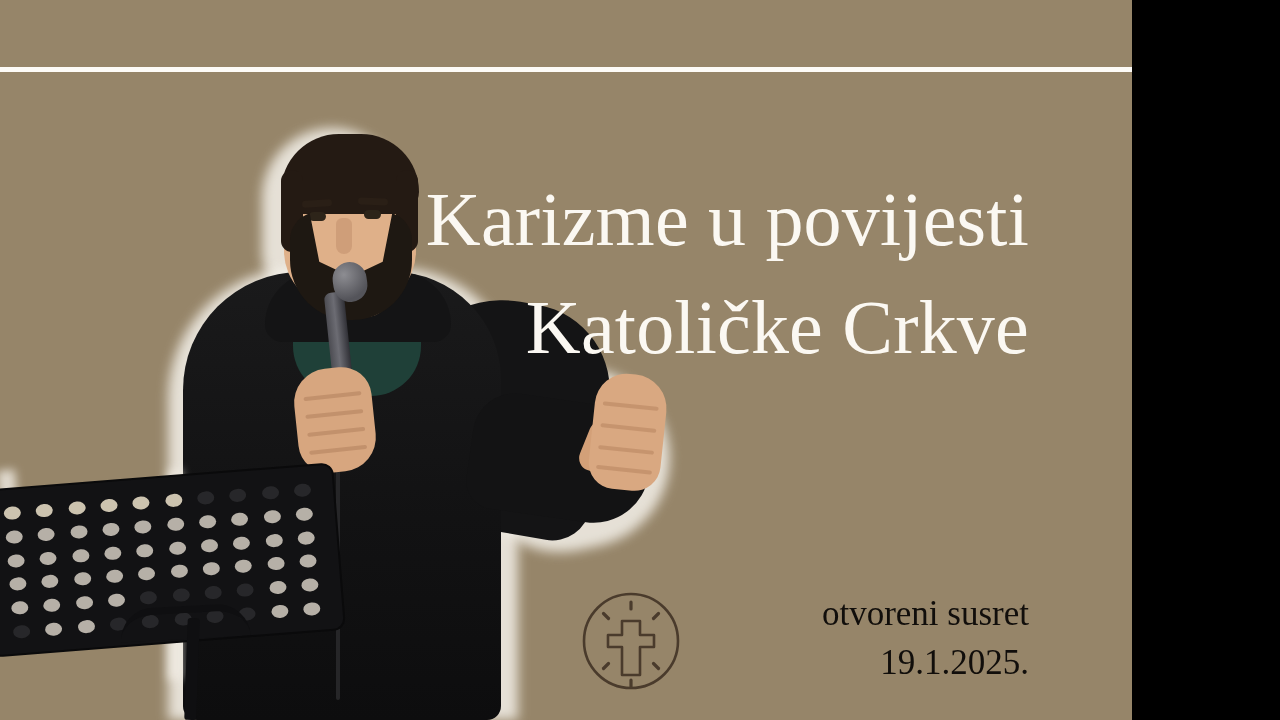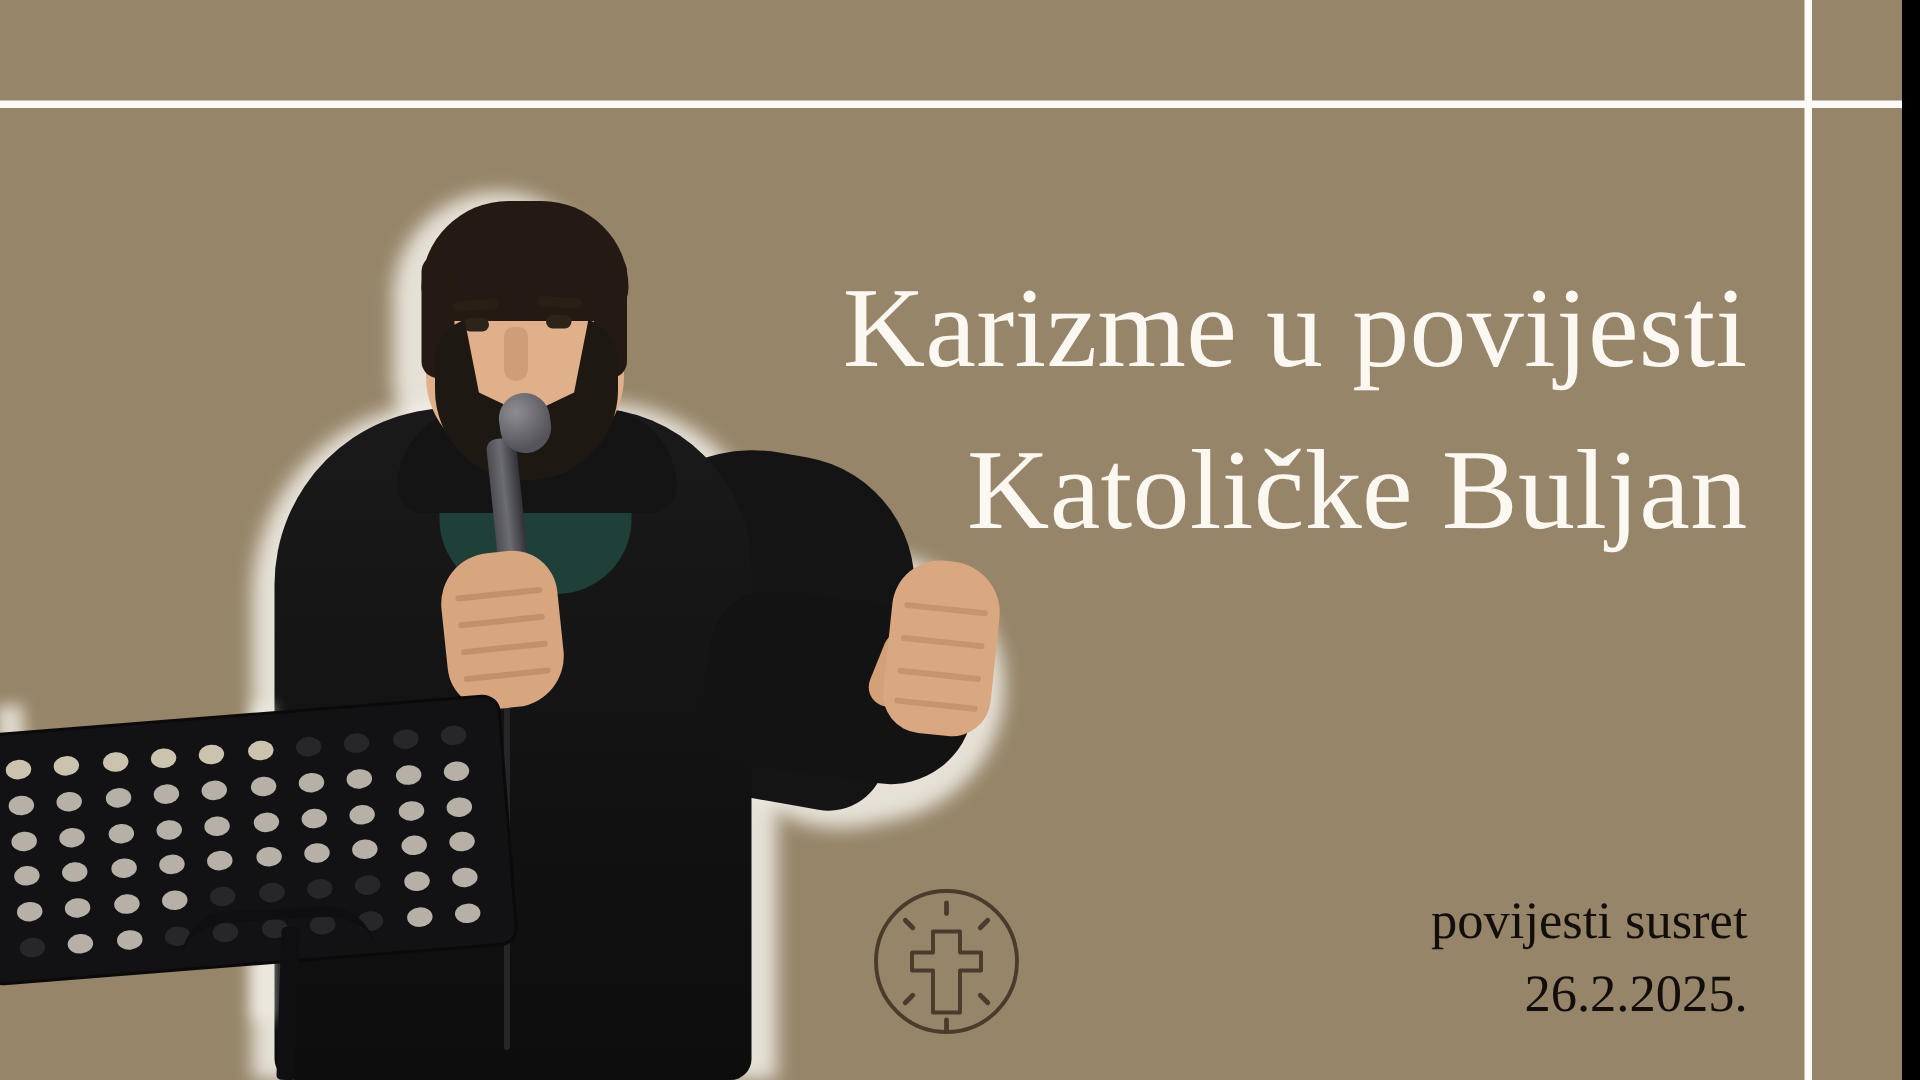--- a/index.html
+++ b/index.html
@@ -2,21 +2,21 @@
 <html><head>
 <meta charset="utf-8">
 <style>
   html, body {
     margin: 0;
     padding: 0;
     background: #000;
   }
   #slide {
     position: relative;
-    width: 1268px;
+    width: 1132px;
     height: 720px;
     overflow: hidden;
     background: #968569;
     font-family: "Liberation Serif", "DejaVu Serif", serif;
   }
 
   
   .rule-h {
     position: absolute;
     left: 0;
@@ -477,37 +477,37 @@
           <i></i>
           <i></i>
       </div>
     </div>
     <div class="stand-arm"></div>
     <div class="stand-pole"></div>
   </div>
 
   <h1 class="title">
     <span class="line">Karizme u povijesti</span>
-    <span class="line">Katoličke Buljan</span>
+    <span class="line">Katoličke Crkve</span>
   </h1>
 
 
   <div class="logo">
     <svg viewBox="0 0 112 112" width="112" height="112" fill="none" stroke="#4a3b2c" stroke-width="2.6" stroke-linecap="round">
       <circle cx="56" cy="56" r="47"></circle>
       <path d="M47 36 h18 v14 h14 v12 h-14 v28 h-18 v-28 h-14 v-12 h14 z" stroke-linejoin="round"></path>
       <g stroke-width="3.2">
         <path d="M56 17 v7"></path>
         <path d="M56 95 v7"></path>
         <path d="M28.5 28.5 l5 5"></path>
         <path d="M83.5 83.5 l-5 -5"></path>
         <path d="M83.5 28.5 l-5 5"></path>
         <path d="M28.5 83.5 l5 -5"></path>
       </g>
     </svg>
   </div>
 
   <div class="meta">
-    <span class="line">povijesti susret</span>
-    <span class="line">26.2.2025.</span>
+    <span class="line">otvoreni susret</span>
+    <span class="line">19.1.2025.</span>
   </div>
 
 </div>
 
 </body></html>

